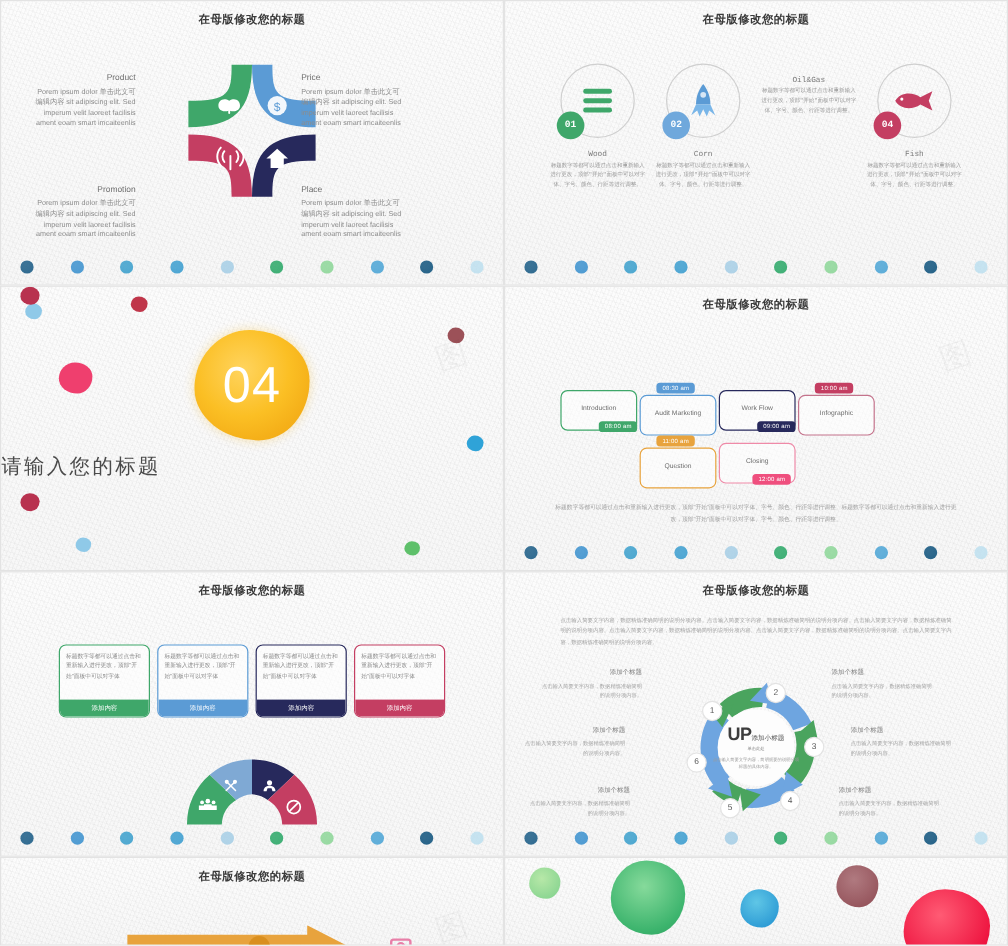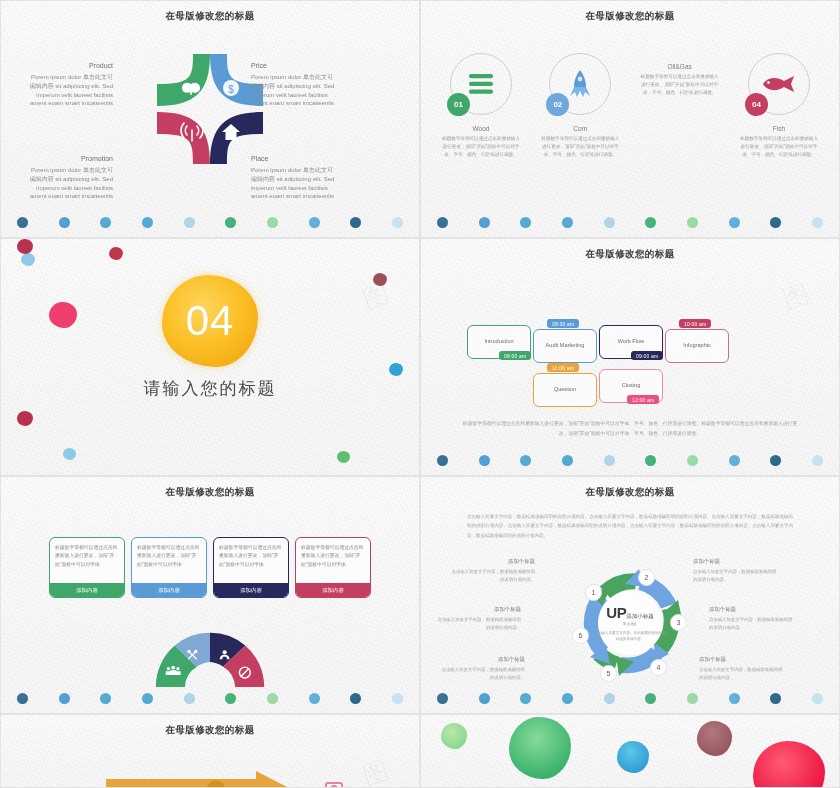--- a/index.html
+++ b/index.html
@@ -49,21 +49,21 @@
   
   .s1-wrap{ position:absolute; inset:0; }
   .star{
     position:absolute; left:50%; top:108px; transform:translate(-50%,-50%);
     width:150px; height:130px;
   }
   .lbl{ position:absolute; font-size:6px; color:#8c8c8c; line-height:1.45; width:86px; }
   .lbl b{ display:block; font-size:7px; color:#6f6f6f; font-weight:400; margin-bottom:2px; }
   .lbl.r{ text-align:left; }
   
-  .circrow{ position:absolute; top:52px; left:16px; right:16px; display:flex; justify-content:space-between; }
+  .circrow{ position:absolute; top:52px; left:16px; right:16px; display:flex; justify-content:center;font-family:Liberation Mono, monospace; }
   .circ-item{ width:88px; position:relative; }
   .ring{
     width:62px; height:62px; border-radius:50%;
     border:1px solid #cfcfcf;
     margin:0 auto; position:relative;
     display:flex; align-items:center; justify-content:center;
   }
   .badge{
     position:absolute; left:-4px; bottom:-2px;
     width:23px; height:23px; border-radius:50%;
@@ -80,21 +80,21 @@
   .sun{
     position:absolute; left:50%; top:82px; transform:translate(-50%,-50%);
     width:96px; height:92px;
     border-radius:48% 52% 44% 56% / 53% 46% 54% 47%;
     background:radial-gradient(circle at 42% 36%, #ffd45e 0%, #fbbf24 48%, #f5b019 72%, #efa712 100%);
     display:flex; align-items:center; justify-content:center;
     box-shadow:0 0 9px rgba(245,180,25,.35);
   }
   .sun span{ font-size:42px; color:#fff; font-weight:300; letter-spacing:1px; line-height:1; }
   .s3-title{
-    position:absolute; left:0; right:0; top:138px; text-align:center;
+    position:absolute; left:0; right:0; top:138px; text-align:left;
     font-size:17px; color:#4a4a4a; letter-spacing:2px;
   }
   
   .tl{ position:absolute; left:46px; top:78px; width:330px; height:80px; }
   .tbox{
     position:absolute; width:64px; height:34px;
     border:1.4px solid #ccc; border-radius:6px;
     background:rgba(255,255,255,.55);
     display:flex; align-items:center; justify-content:center;
     text-align:center; font-size:5.6px; color:#6d6d6d; line-height:1.3; padding:0 3px;

